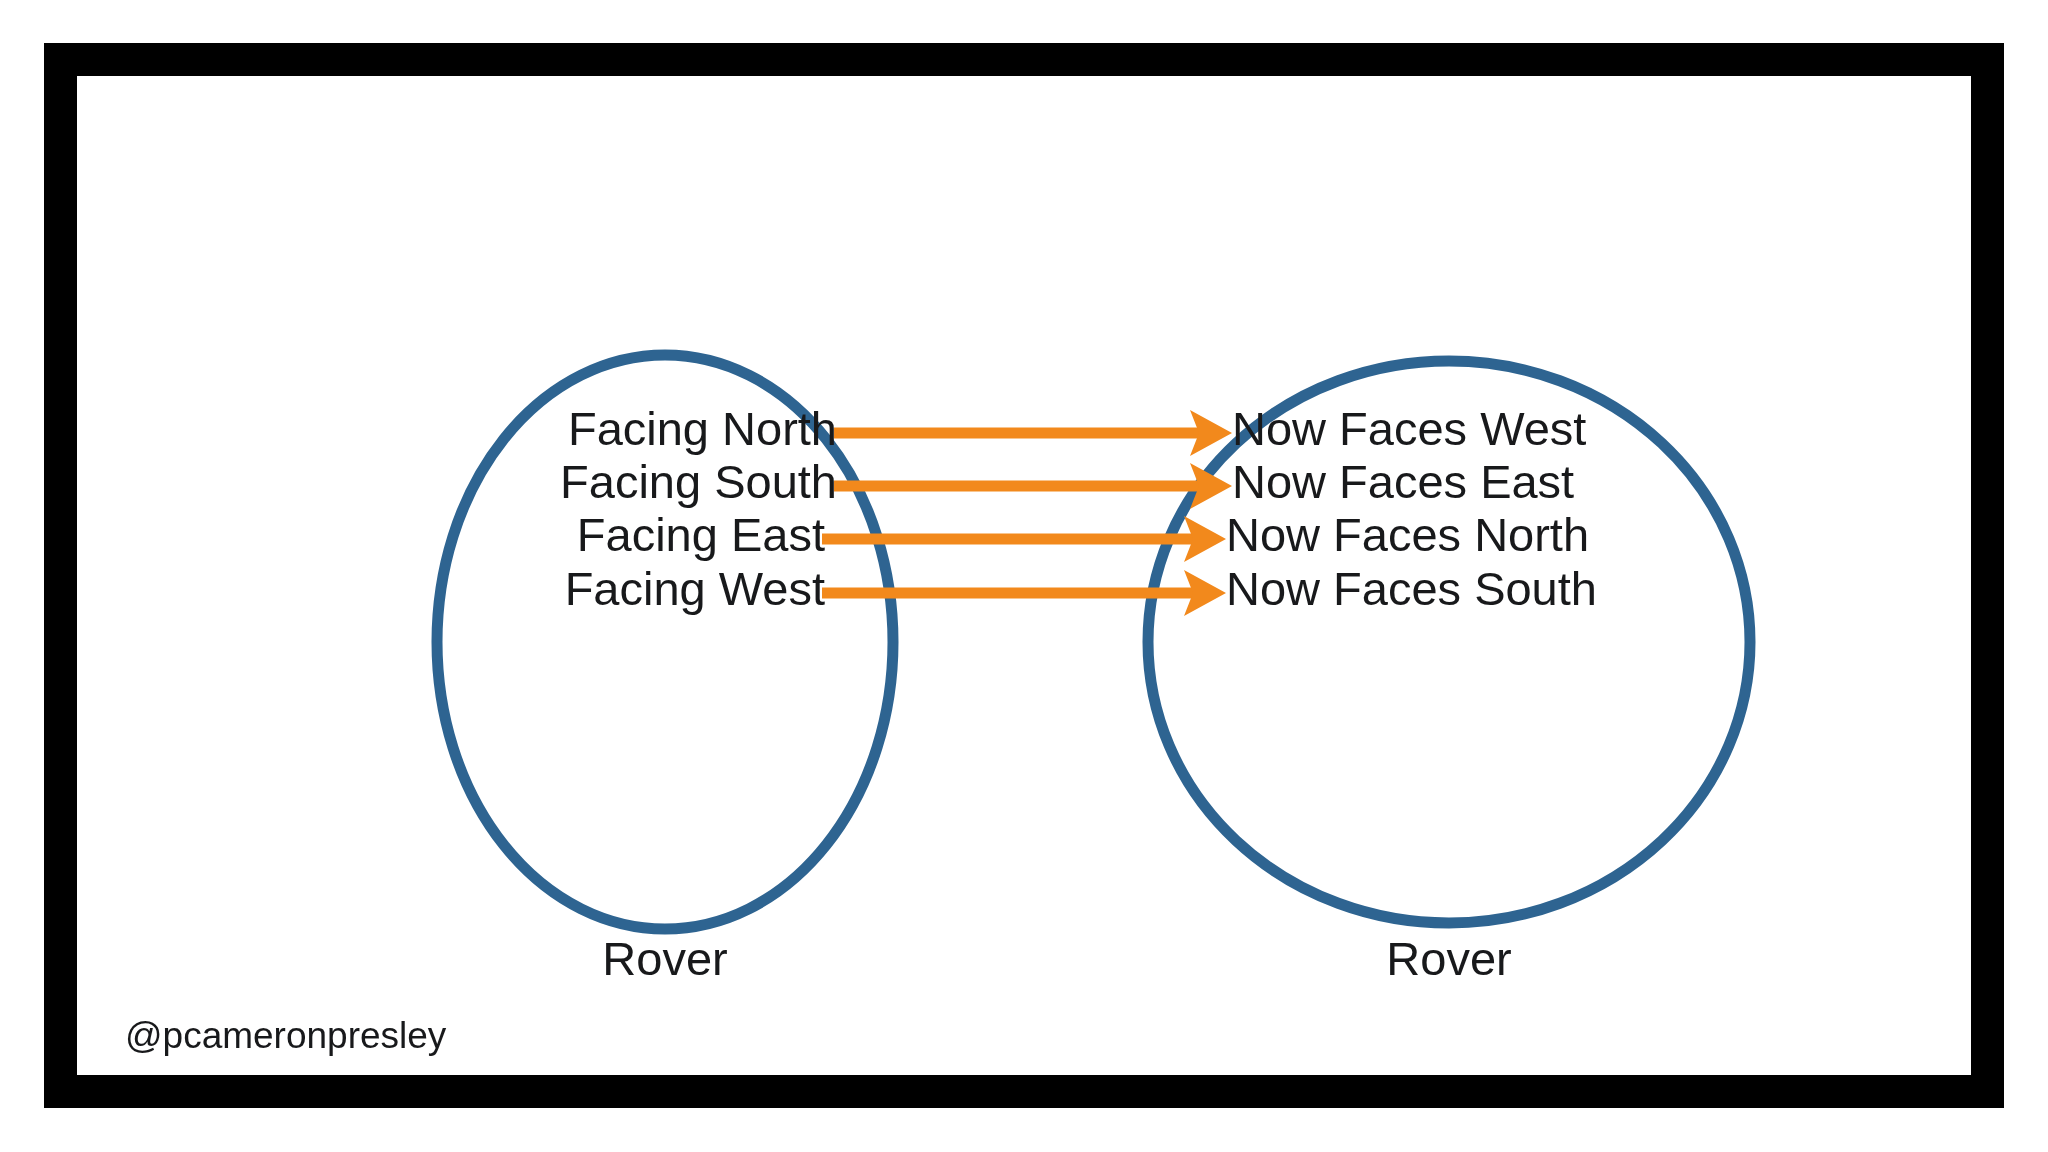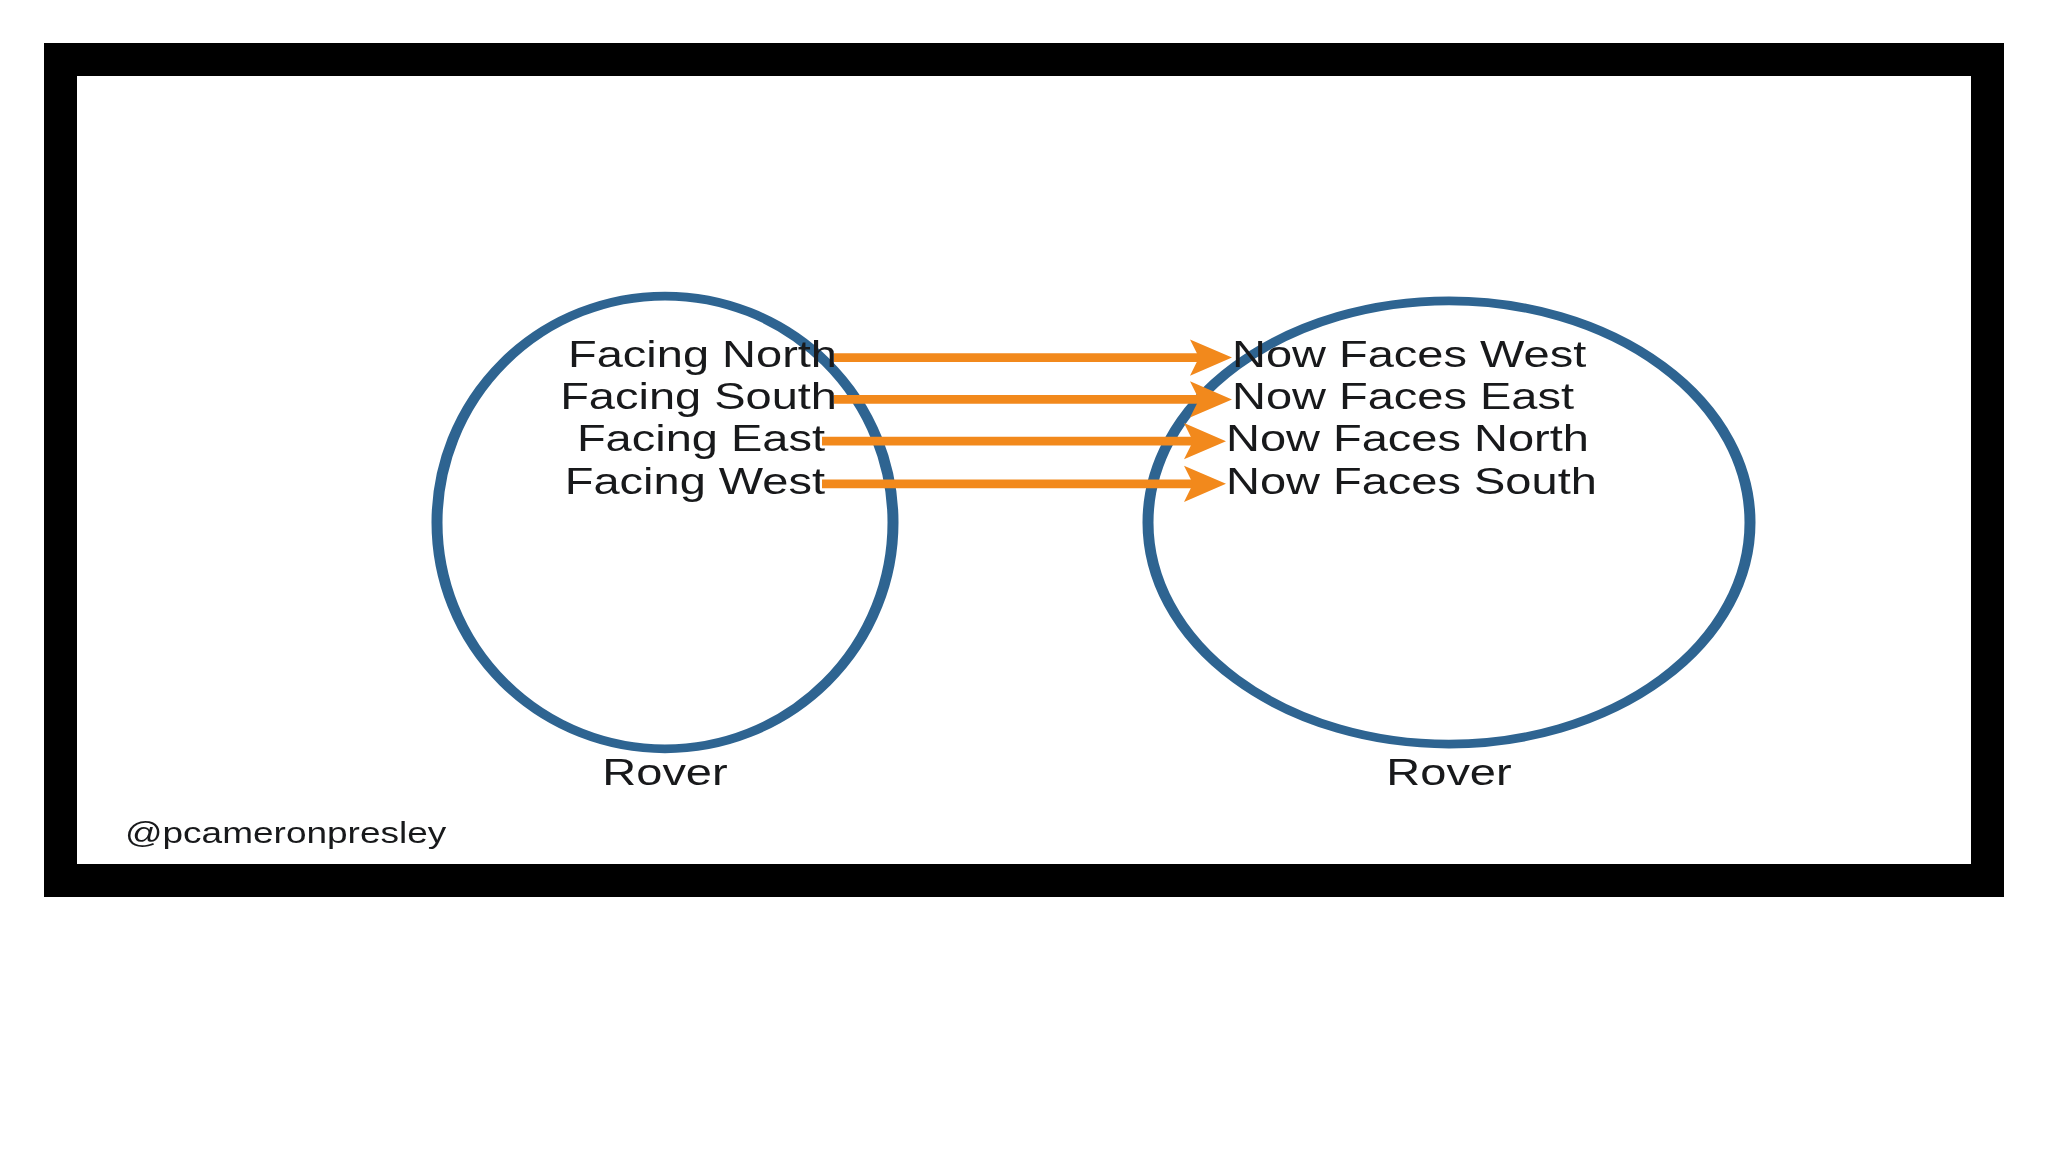--- a/index.html
+++ b/index.html
@@ -19,21 +19,21 @@
     width: 2048px;
     height: 1152px;
     background: #ffffff;
   }
   
   #frame {
     position: absolute;
     left: 44px;
     top: 43px;
     width: 1960px;
-    height: 854px;
+    height: 1065px;
     background: #000000;
     box-sizing: border-box;
   }
   #canvas {
     position: absolute;
     left: 33px;
     top: 33px;
     right: 33px;
     bottom: 33px;
     background: #ffffff;

